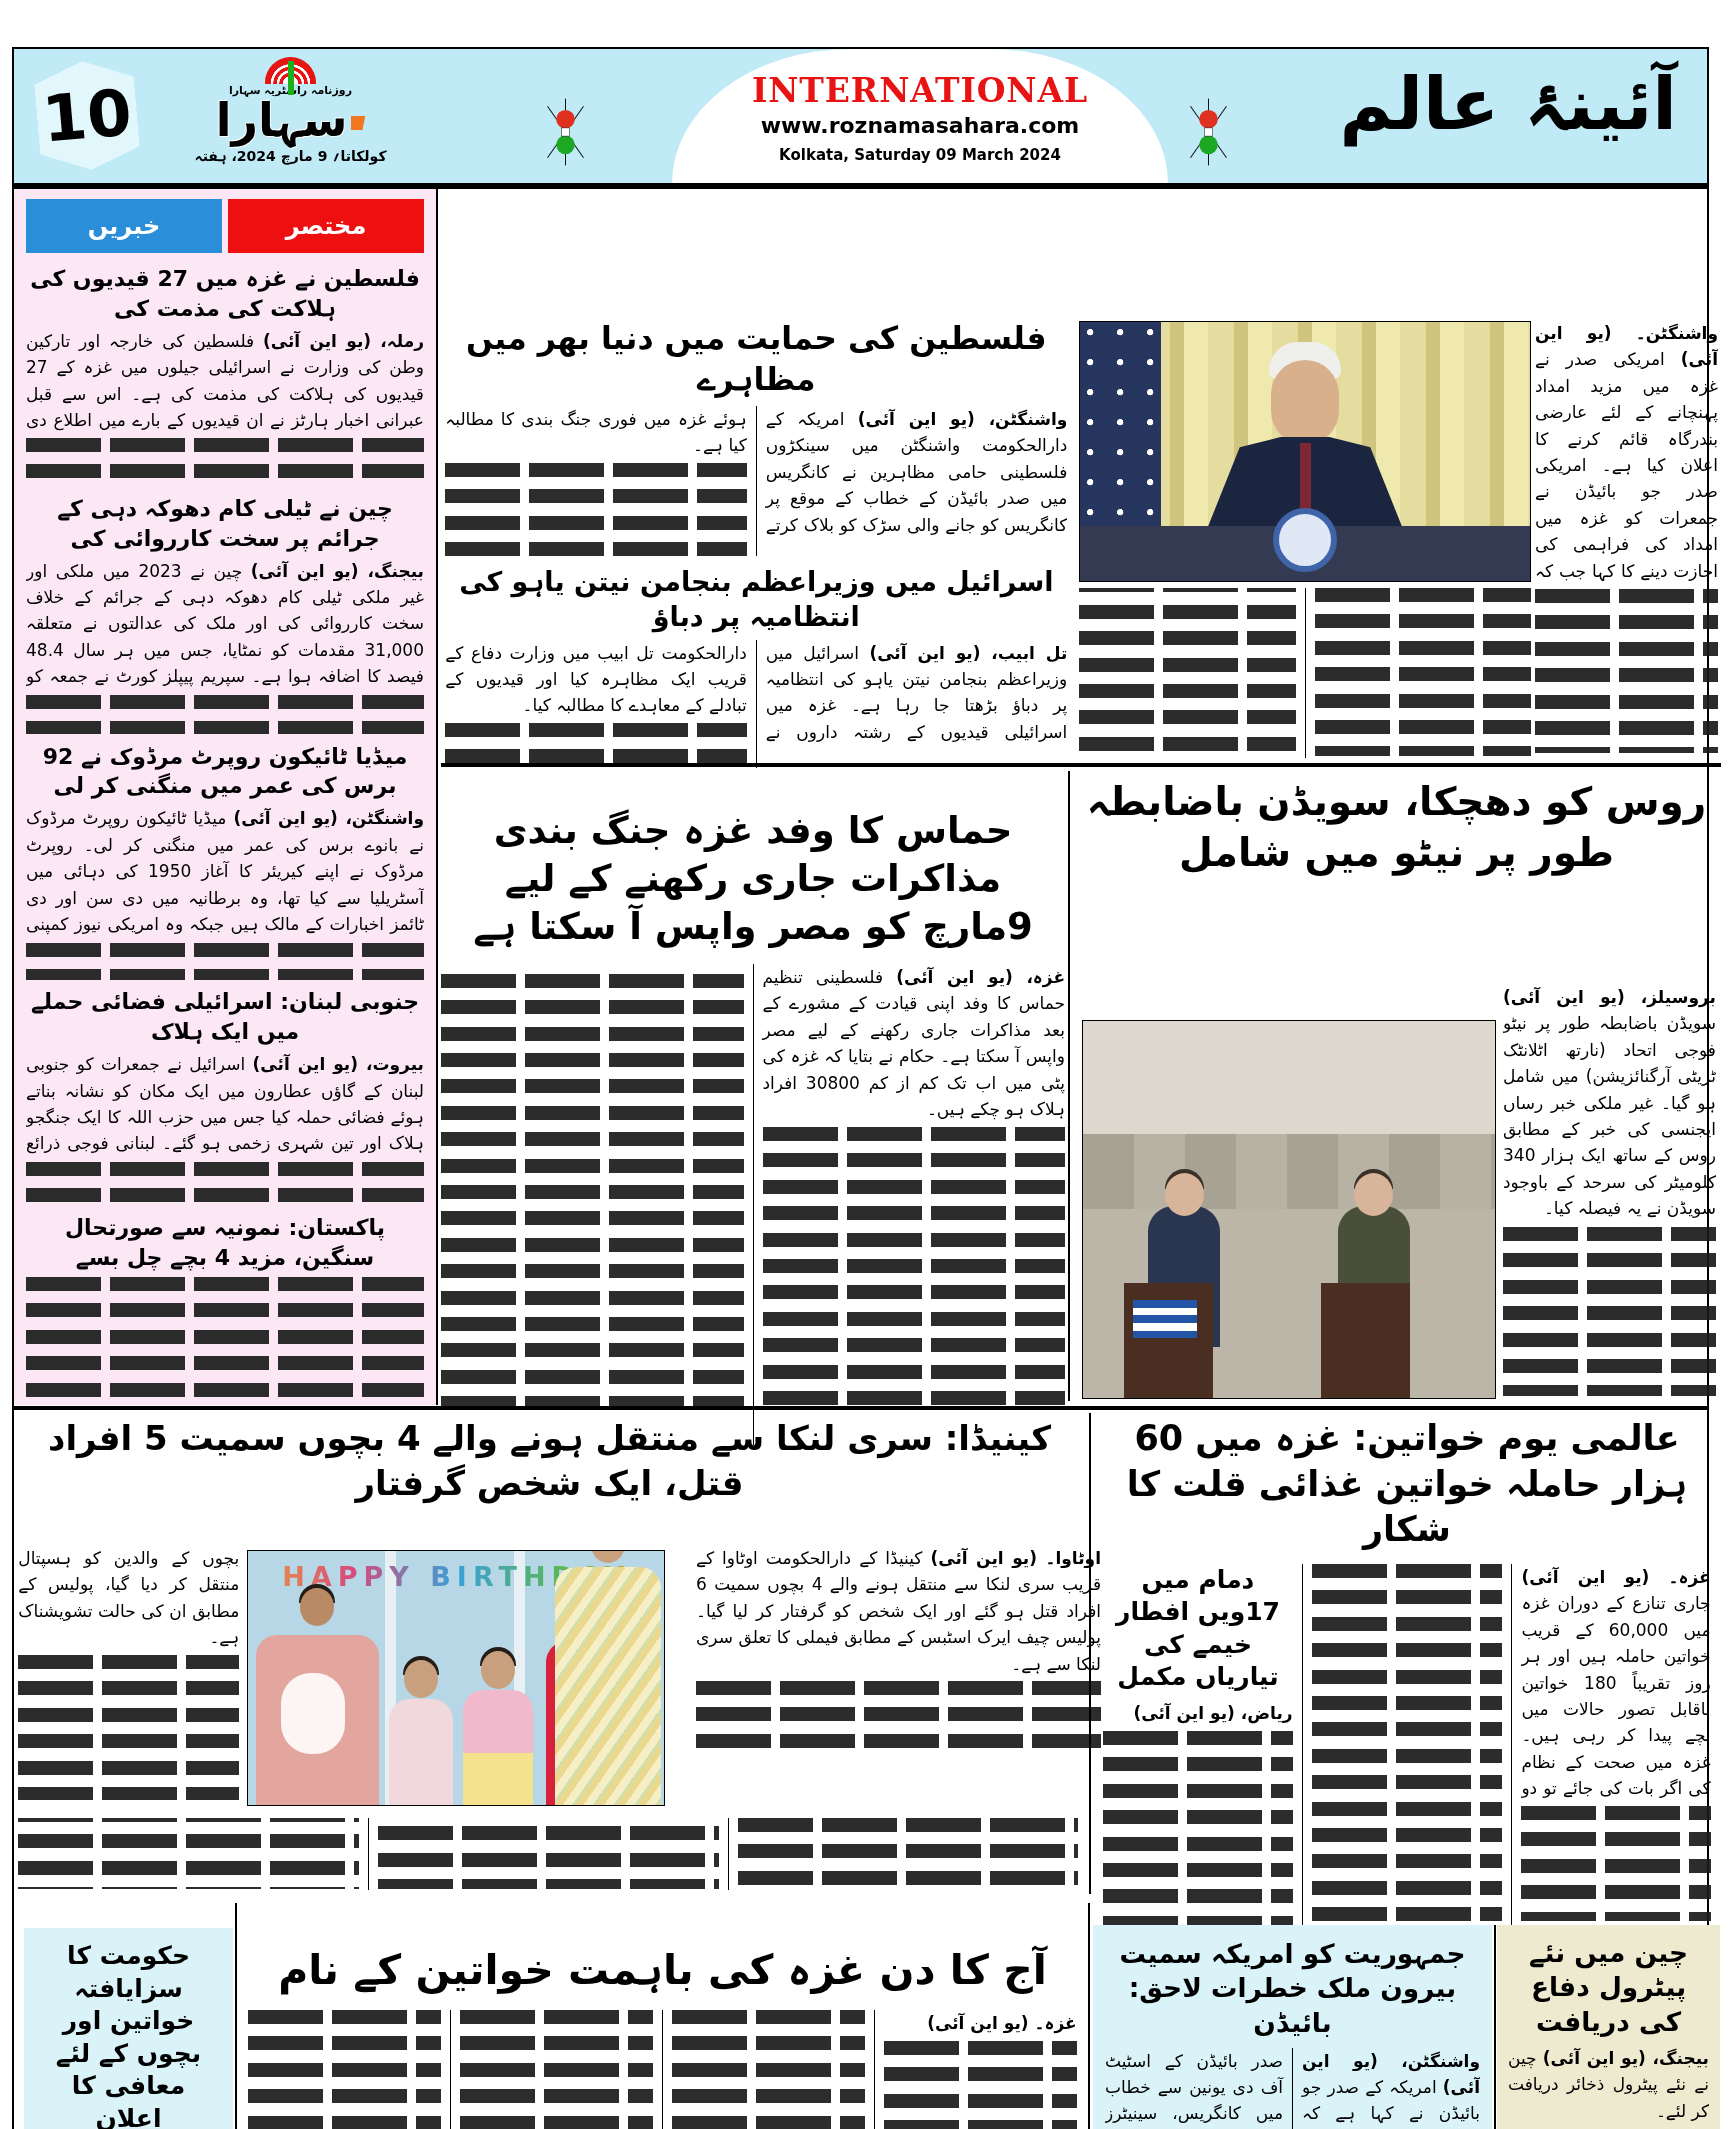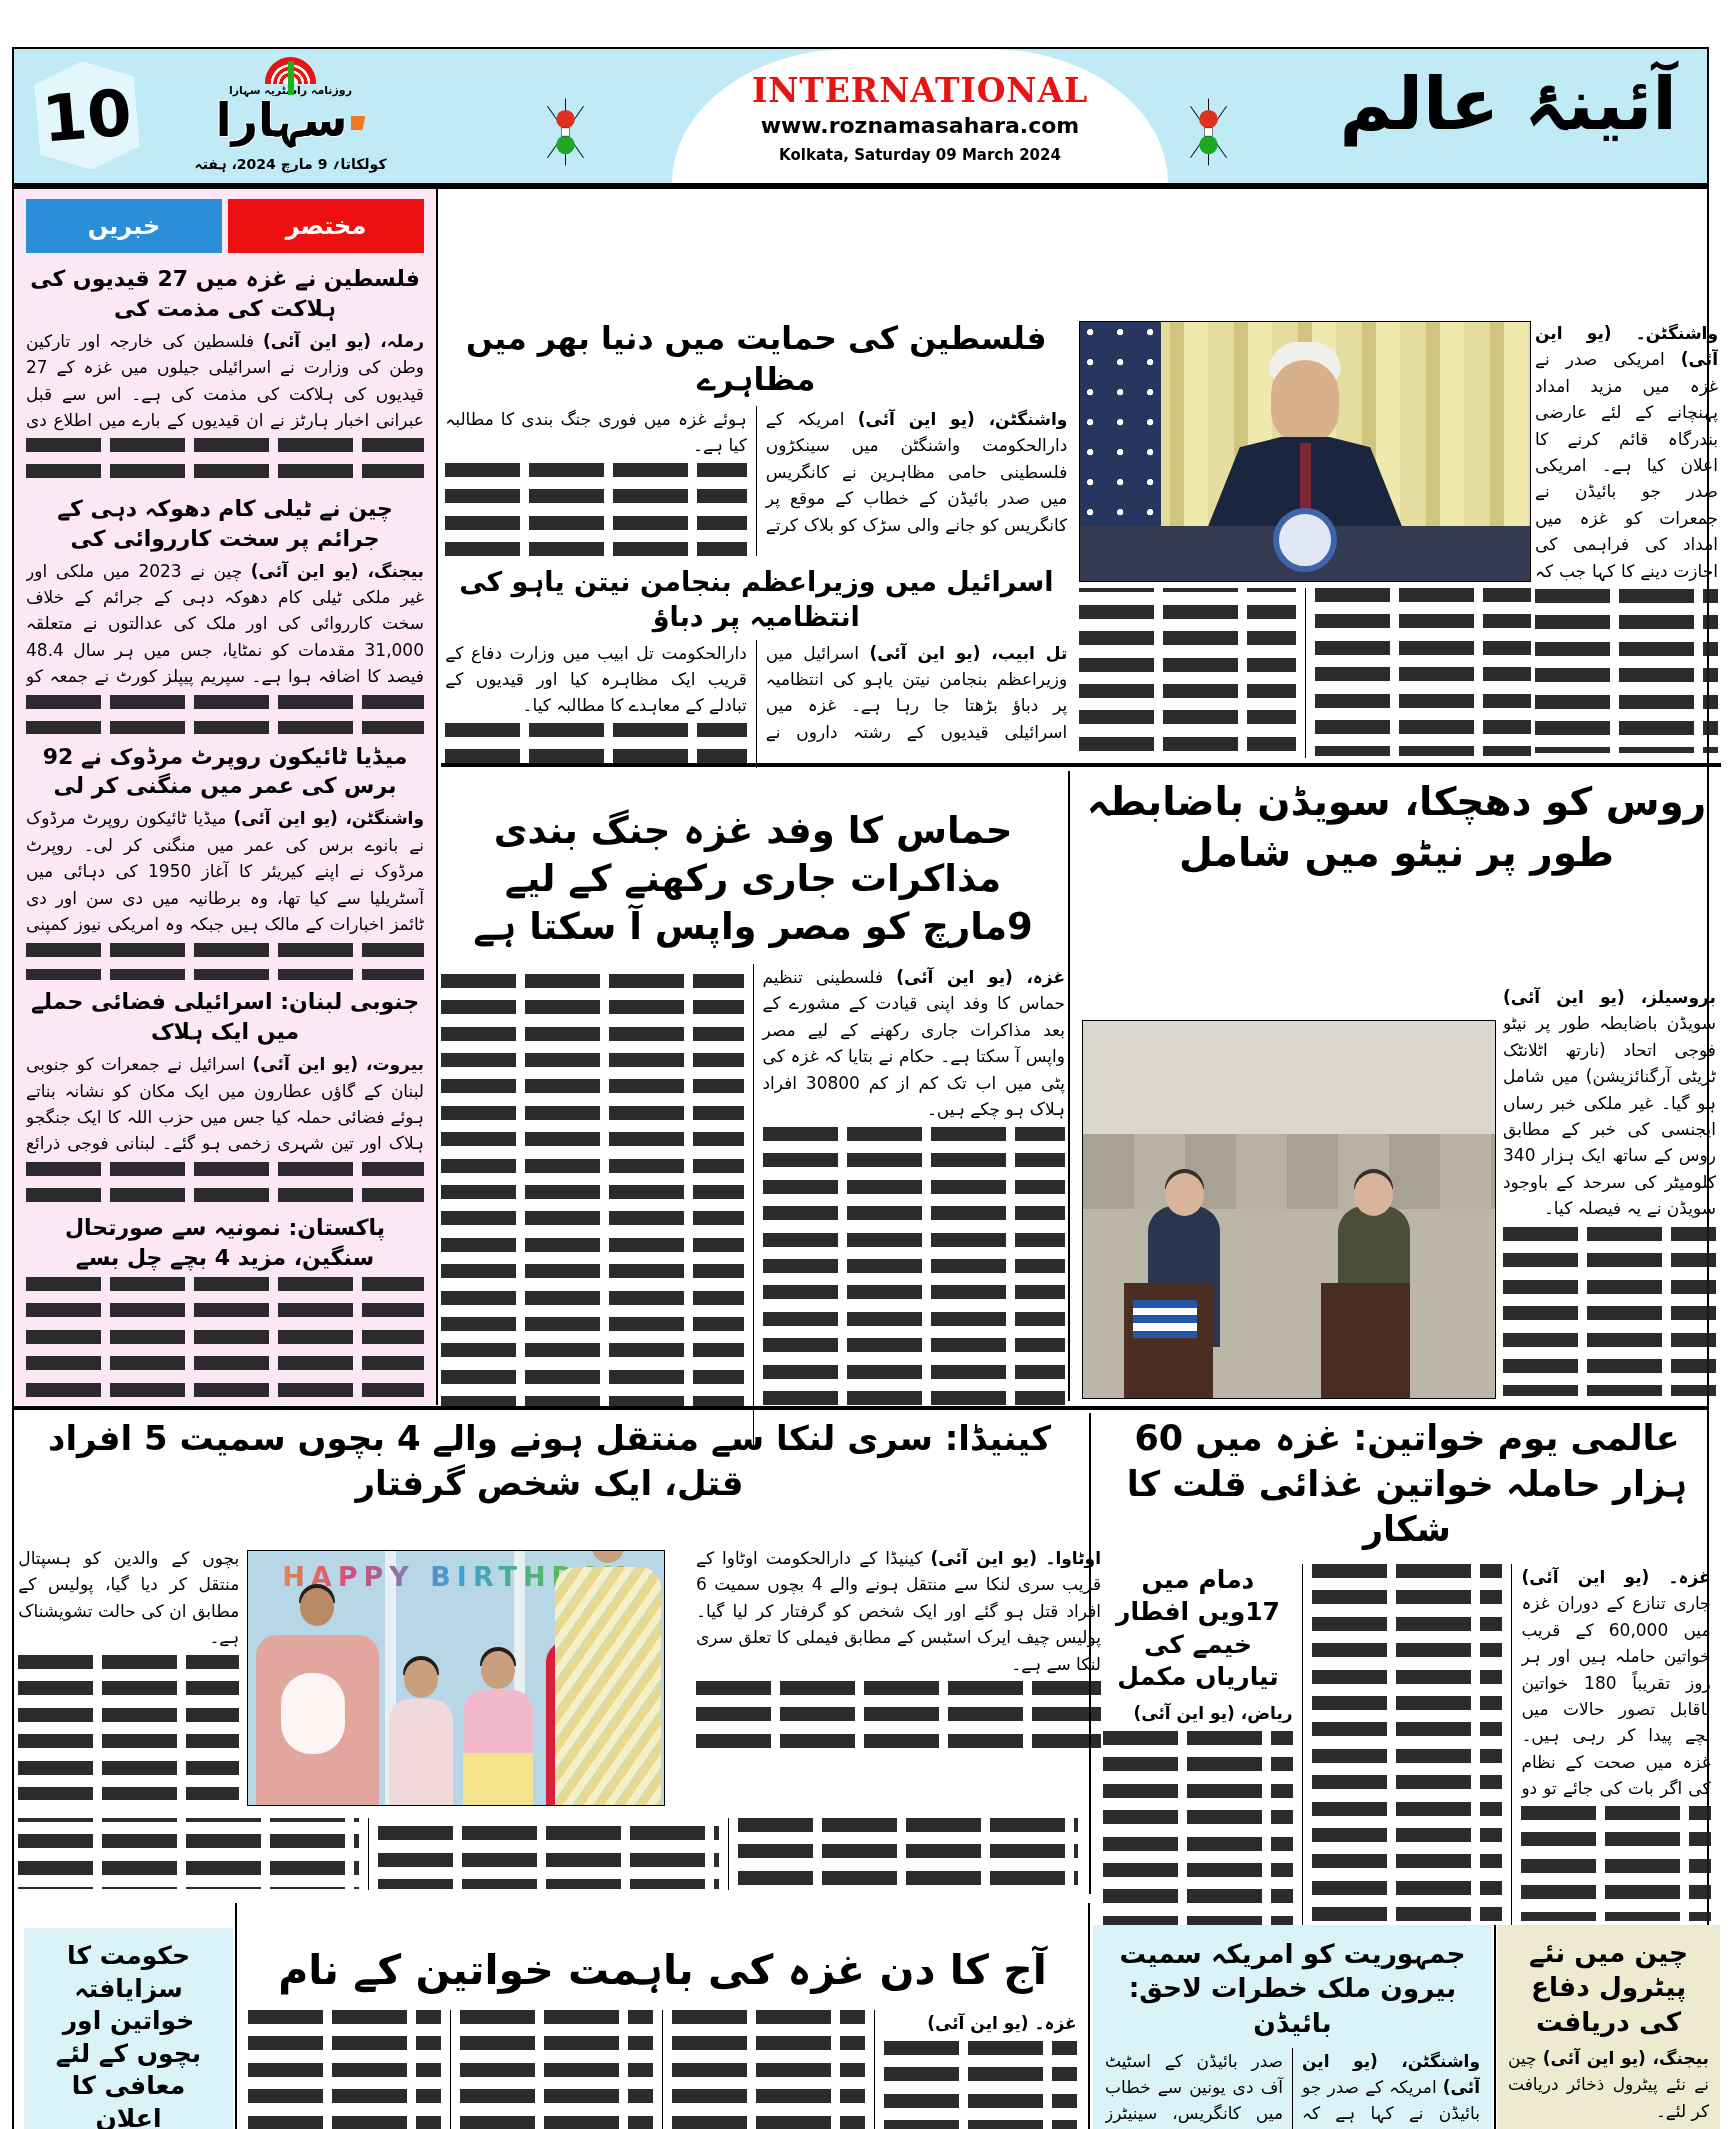--- a/index.html
+++ b/index.html
@@ -12,21 +12,21 @@
   .pagenum{position:absolute;left:23.4px;top:12px;width:100px;height:109px;background:#e2f7fc;
            clip-path:polygon(50% 0,100% 18%,100% 82%,50% 100%,0 82%,0 18%);
            display:flex;align-items:center;justify-content:center;font-size:64px;font-weight:bold;transform:rotate(-5deg);}
   .logoblock{position:absolute;left:136px;top:7.7px;width:281px;height:119px;text-align:center;direction:rtl;}
   .logo-arc{width:51px;height:27px;margin:0 auto;border-radius:51px 51px 0 0;
             background:radial-gradient(circle at 50% 100%, #fff 0 7.7px, #e81414 8px 11px, #fff 11.5px 13.6px, #e81414 14px 17px, #fff 17.5px 19.6px, #e81414 20px 25.6px);position:relative;}
   .logo-arc::after{content:"";position:absolute;left:23px;top:4.3px;width:6px;height:34px;background:#19b219;}
   .logo-title{font-size:46px;font-weight:bold;line-height:1.0;text-shadow:0.9px 0.9px 0 #fff,-0.9px -0.9px 0 #fff;}
   .logo-accent{display:inline-block;width:14.5px;height:14.5px;background:#f07820;vertical-align:middle;margin-left:3.4px;clip-path:polygon(0 0,100% 0,80% 100%,0 100%);}
   .logo-small{font-size:11px;font-weight:bold;}
-  .logo-date{font-size:14px;font-weight:bold;margin-top:13px;}
+  .logo-date{font-size:14px;font-weight:bold;margin-top:5px;}
   .dome{position:absolute;left:658px;top:0;width:496px;height:134px;background:#fff;
         border-radius:238px 238px 0 0 / 179px 179px 0 0;text-align:center;direction:ltr;}
   .dome .intl{font-family:"DejaVu Serif",serif;color:#e81414;font-weight:bold;font-size:33px;letter-spacing:0.9px;margin-top:25px;line-height:1;}
   .dome .site{font-size:22px;font-weight:bold;margin-top:7.7px;line-height:1;}
   .dome .kdate{font-size:15px;font-weight:bold;margin-top:11px;line-height:1;}
   .masthead{position:absolute;right:30px;top:12px;font-size:72px;font-weight:bold;line-height:1.2;}
   .fw{position:absolute;top:47px;width:55px;height:72px;}
   .hdr-rule{position:absolute;left:14px;top:183px;width:1693px;height:6.4px;background:#000;}
   
   .vr{position:absolute;width:1.7px;background:#000;}

